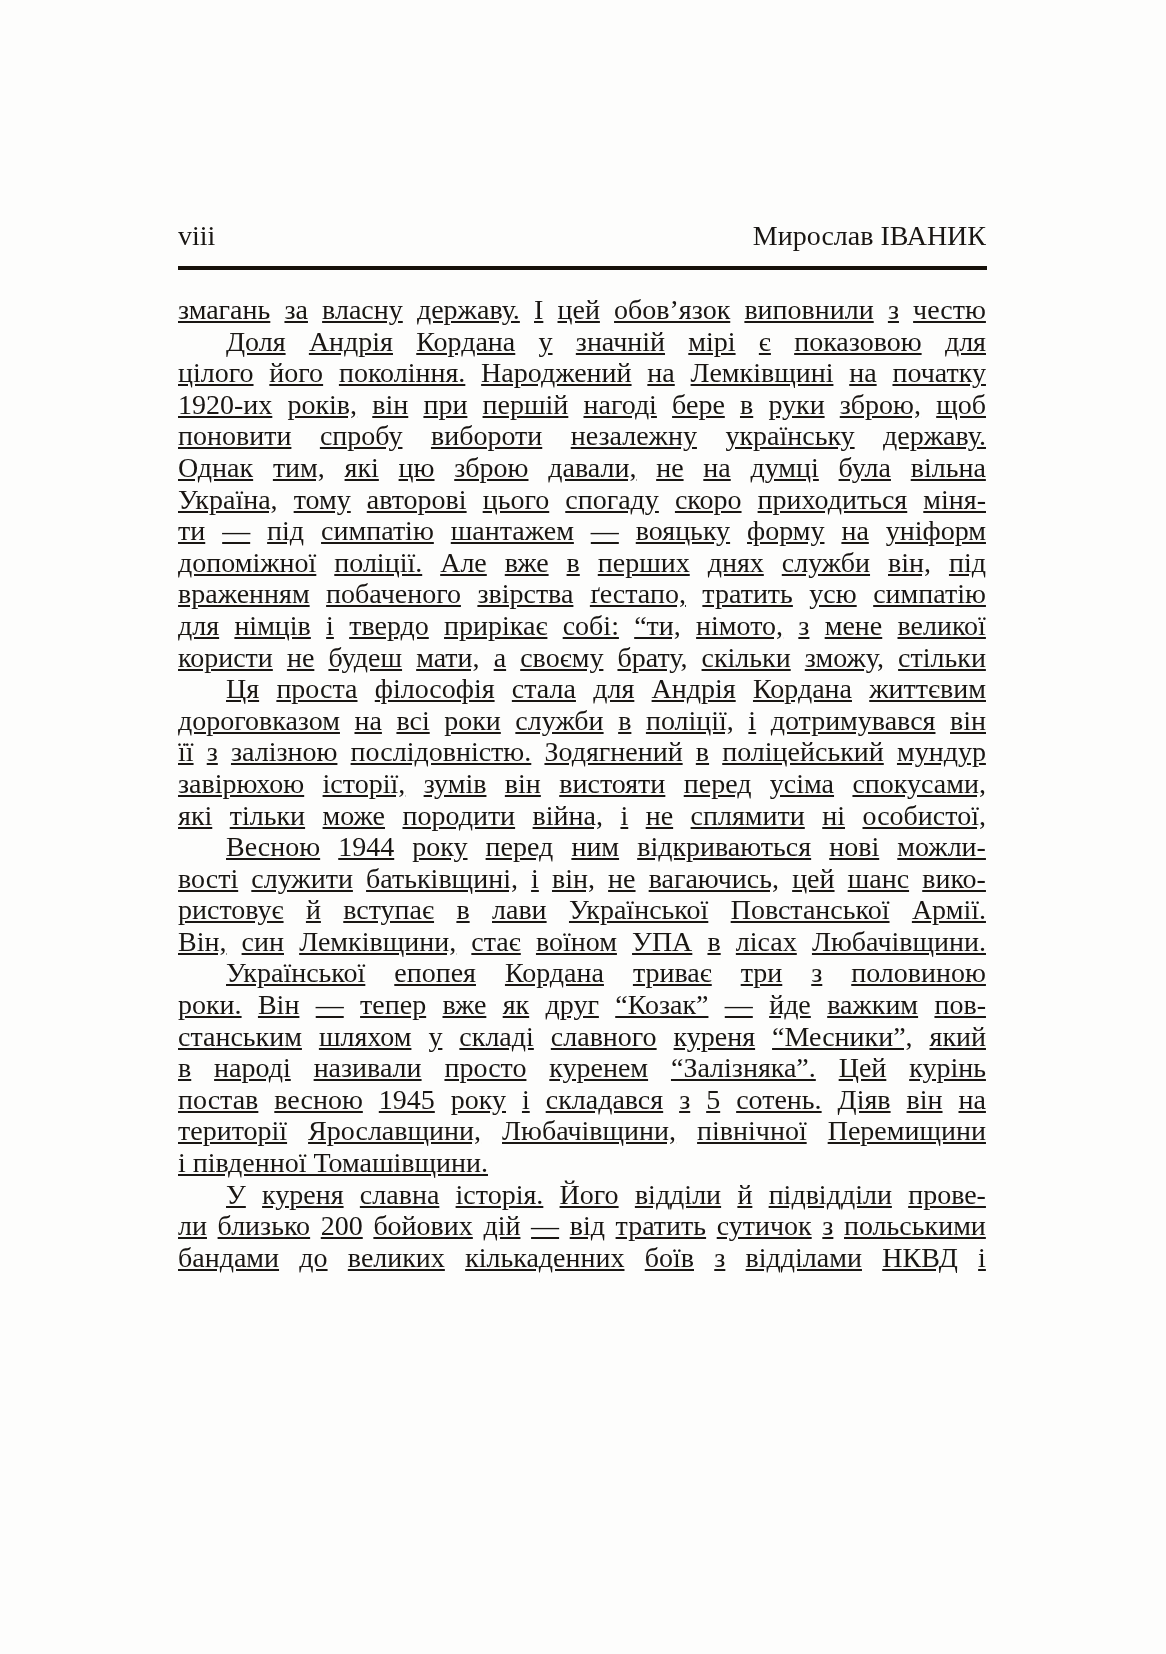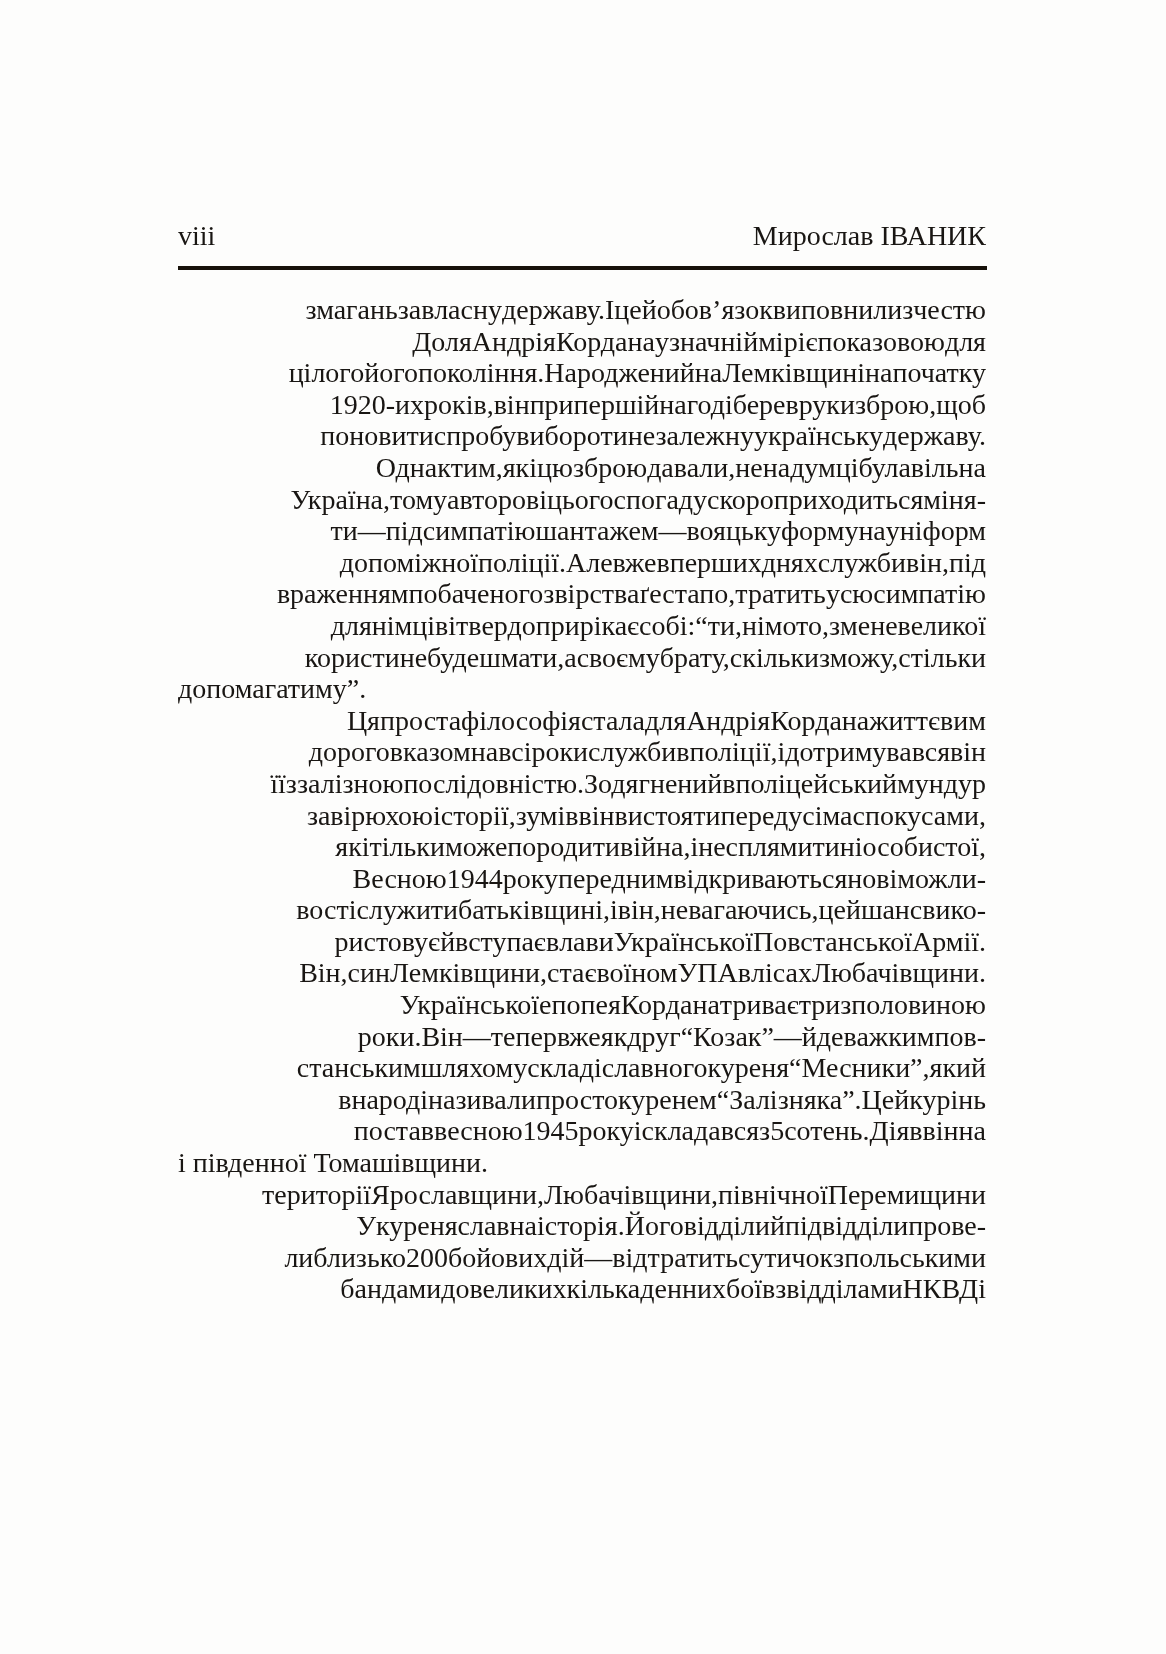--- a/index.html
+++ b/index.html
@@ -38,25 +38,26 @@
   }
   .body-text {
     position: absolute;
     left: 178px;
     top: 294px;
     width: 808px;
     font-size: 28px;
   }
   .line {
     display: flex;
-    justify-content: flex-end;
+    justify-content: space-between;
     align-items: baseline;
     height: 31.6px;
     line-height: 31.6px;
     white-space: pre;
+    text-decoration: underline;
   }
   .line.indent { padding-left: 48px; }
   .line.flush-left {
     display: block;
     text-align: left;
   }
   .line span { display: inline-block; }
 </style>
 </head>
 <body>
@@ -73,34 +74,33 @@
       <div class="line"><span>цілого</span><span>його</span><span>покоління.</span><span>Народжений</span><span>на</span><span>Лемківщині</span><span>на</span><span>початку</span></div>
       <div class="line"><span>1920-их</span><span>років,</span><span>він</span><span>при</span><span>першій</span><span>нагоді</span><span>бере</span><span>в</span><span>руки</span><span>зброю,</span><span>щоб</span></div>
       <div class="line"><span>поновити</span><span>спробу</span><span>вибороти</span><span>незалежну</span><span>українську</span><span>державу.</span></div>
       <div class="line"><span>Однак</span><span>тим,</span><span>які</span><span>цю</span><span>зброю</span><span>давали,</span><span>не</span><span>на</span><span>думці</span><span>була</span><span>вільна</span></div>
       <div class="line"><span>Україна,</span><span>тому</span><span>авторові</span><span>цього</span><span>спогаду</span><span>скоро</span><span>приходиться</span><span>міня-</span></div>
       <div class="line"><span>ти</span><span>—</span><span>під</span><span>симпатію</span><span>шантажем</span><span>—</span><span>вояцьку</span><span>форму</span><span>на</span><span>уніформ</span></div>
       <div class="line"><span>допоміжної</span><span>поліції.</span><span>Але</span><span>вже</span><span>в</span><span>перших</span><span>днях</span><span>служби</span><span>він,</span><span>під</span></div>
       <div class="line"><span>враженням</span><span>побаченого</span><span>звірства</span><span>ґестапо,</span><span>тратить</span><span>усю</span><span>симпатію</span></div>
       <div class="line"><span>для</span><span>німців</span><span>і</span><span>твердо</span><span>прирікає</span><span>собі:</span><span>“ти,</span><span>німото,</span><span>з</span><span>мене</span><span>великої</span></div>
       <div class="line"><span>користи</span><span>не</span><span>будеш</span><span>мати,</span><span>а</span><span>своєму</span><span>брату,</span><span>скільки</span><span>зможу,</span><span>стільки</span></div>
-      <div class="line flush-left">допомагатиму”.</div>
       <div class="line indent"><span>Ця</span><span>проста</span><span>філософія</span><span>стала</span><span>для</span><span>Андрія</span><span>Кордана</span><span>життєвим</span></div>
       <div class="line"><span>дороговказом</span><span>на</span><span>всі</span><span>роки</span><span>служби</span><span>в</span><span>поліції,</span><span>і</span><span>дотримувався</span><span>він</span></div>
       <div class="line"><span>її</span><span>з</span><span>залізною</span><span>послідовністю.</span><span>Зодягнений</span><span>в</span><span>поліцейський</span><span>мундур</span></div>
       <div class="line"><span>завірюхою</span><span>історії,</span><span>зумів</span><span>він</span><span>вистояти</span><span>перед</span><span>усіма</span><span>спокусами,</span></div>
       <div class="line"><span>які</span><span>тільки</span><span>може</span><span>породити</span><span>війна,</span><span>і</span><span>не</span><span>сплямити</span><span>ні</span><span>особистої,</span></div>
       <div class="line indent"><span>Весною</span><span>1944</span><span>року</span><span>перед</span><span>ним</span><span>відкриваються</span><span>нові</span><span>можли-</span></div>
       <div class="line"><span>вості</span><span>служити</span><span>батьківщині,</span><span>і</span><span>він,</span><span>не</span><span>вагаючись,</span><span>цей</span><span>шанс</span><span>вико-</span></div>
       <div class="line"><span>ристовує</span><span>й</span><span>вступає</span><span>в</span><span>лави</span><span>Української</span><span>Повстанської</span><span>Армії.</span></div>
       <div class="line"><span>Він,</span><span>син</span><span>Лемківщини,</span><span>стає</span><span>воїном</span><span>УПА</span><span>в</span><span>лісах</span><span>Любачівщини.</span></div>
       <div class="line indent"><span>Української</span><span>епопея</span><span>Кордана</span><span>триває</span><span>три</span><span>з</span><span>половиною</span></div>
       <div class="line"><span>роки.</span><span>Він</span><span>—</span><span>тепер</span><span>вже</span><span>як</span><span>друг</span><span>“Козак”</span><span>—</span><span>йде</span><span>важким</span><span>пов-</span></div>
       <div class="line"><span>станським</span><span>шляхом</span><span>у</span><span>складі</span><span>славного</span><span>куреня</span><span>“Месники”,</span><span>який</span></div>
       <div class="line"><span>в</span><span>народі</span><span>називали</span><span>просто</span><span>куренем</span><span>“Залізняка”.</span><span>Цей</span><span>курінь</span></div>
       <div class="line"><span>постав</span><span>весною</span><span>1945</span><span>року</span><span>і</span><span>складався</span><span>з</span><span>5</span><span>сотень.</span><span>Діяв</span><span>він</span><span>на</span></div>
+      <div class="line"><span>території</span><span>Ярославщини,</span><span>Любачівщини,</span><span>північної</span><span>Перемищини</span></div>
       <div class="line flush-left">і південної Томашівщини.</div>
-      <div class="line"><span>території</span><span>Ярославщини,</span><span>Любачівщини,</span><span>північної</span><span>Перемищини</span></div>
       <div class="line indent"><span>У</span><span>куреня</span><span>славна</span><span>історія.</span><span>Його</span><span>відділи</span><span>й</span><span>підвідділи</span><span>прове-</span></div>
       <div class="line"><span>ли</span><span>близько</span><span>200</span><span>бойових</span><span>дій</span><span>—</span><span>від</span><span>тратить</span><span>сутичок</span><span>з</span><span>польськими</span></div>
       <div class="line"><span>бандами</span><span>до</span><span>великих</span><span>кількаденних</span><span>боїв</span><span>з</span><span>відділами</span><span>НКВД</span><span>і</span></div>
     </div>
 </div>
 
 </body></html>

